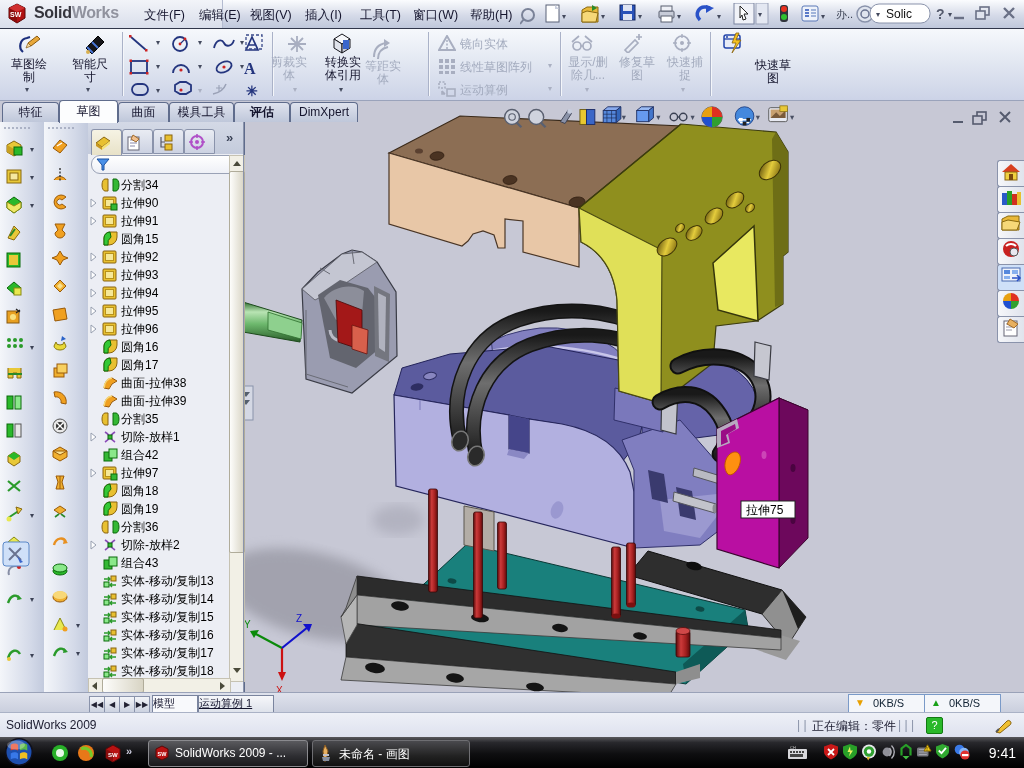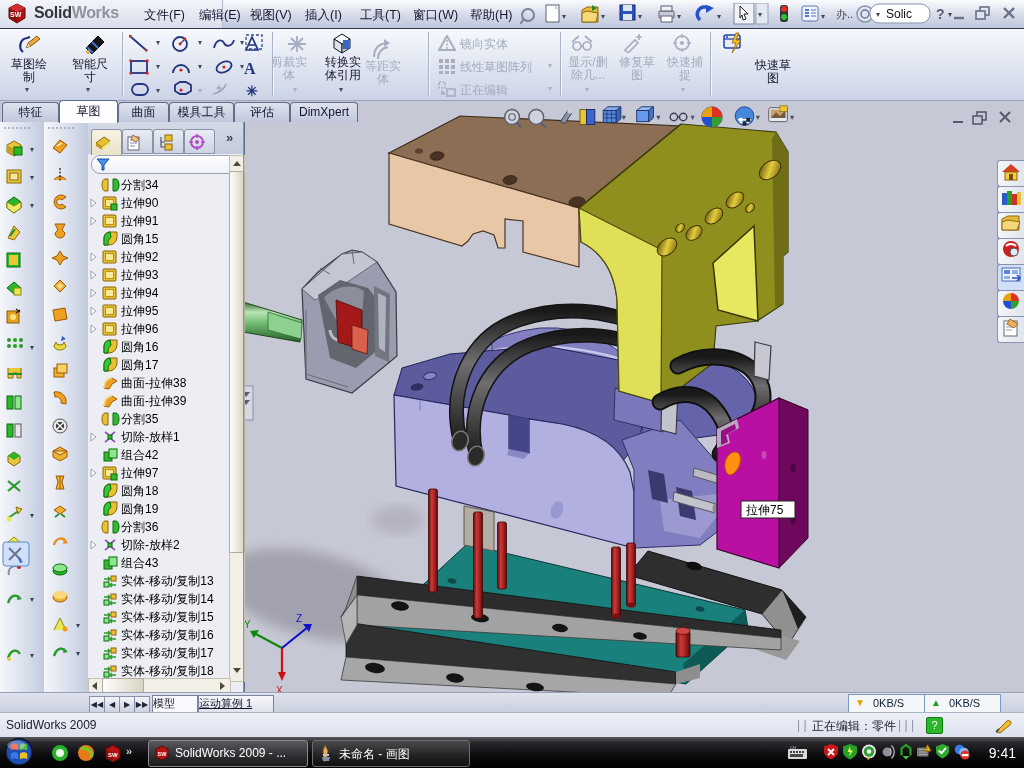--- a/index.html
+++ b/index.html
@@ -485,21 +485,21 @@
     </svg>
  <div class="btxt gtxt" style="left:460px;top:32px;width:88px;text-align:left;">线性草图阵列</div>
  <div class="gdd" style="left:548px;top:32px;">▾</div>
  <svg class="abs" style="left:438px;top:52px" width="18" height="16" viewBox="0 0 18 16">
       <g fill="none" stroke="#a8aec0" stroke-width="1.6">
         <rect x="1" y="1" width="6" height="6" stroke-dasharray="2 1.5"></rect>
         <rect x="9" y="8" width="8" height="7"></rect>
         <path d="M4,10 l3,3 m-3,-3 v3 h3"></path>
       </g>
     </svg>
- <div class="btxt gtxt" style="left:460px;top:55px;width:64px;text-align:left;">正在编辑</div>
+ <div class="btxt gtxt" style="left:460px;top:55px;width:64px;text-align:left;">运动算例</div>
  <div class="gdd" style="left:548px;top:55px;">▾</div>
  <div class="vsep" style="left:560px;top:3px;height:64px;"></div>
 
  <svg class="abs" style="left:570px;top:4px" width="24" height="20" viewBox="0 0 24 20">
       <g stroke="#a8aec0" stroke-width="1.7" fill="none">
         <circle cx="7" cy="13" r="4"></circle>
         <circle cx="17" cy="13" r="4"></circle>
         <path d="M11,13 h2 M2,9 L9,3 M22,9 L15,3"></path>
       </g>
     </svg>
@@ -524,21 +524,21 @@
       <circle cx="5" cy="6" r="1" fill="#2244aa"></circle>
       <path d="M14,2 L10,12 h4 L10,22 L19,9 h-5 L17,2 Z" fill="#f4c020" stroke="#8a6510" stroke-width="0.8"></path>
     </svg>
  <div class="btxt" style="left:712px;top:30px;width:50px;margin-left:36px;">快速草<br>图</div>
 </div>
 <div id="tabstrip" class="abs">
  <div class="ctab" style="left:2px;width:55px;">特征</div>
  <div class="ctab act" style="left:59px;width:57px;">草图</div>
  <div class="ctab" style="left:118px;width:49px;">曲面</div>
  <div class="ctab" style="left:169px;width:63px;">模具工具</div>
- <div class="ctab" style="left:234px;width:54px;">评估</div>
+ <div class="ctab" style="left:234px;width:54px;font-weight:bold;">评估</div>
  <div class="ctab" style="left:290px;width:66px;">DimXpert</div>
 </div>
 
 <div id="ltb1" class="ltb abs" style="left:0;">
 <svg width="44" height="570" viewBox="0 0 44 570">
 <path d="M4,6 h28" stroke="#9aa2b8" stroke-width="1.5" stroke-dasharray="2 2"></path>
 <g id="c1icons">
 <g transform="translate(6,18)">
           <polygon points="1,5 8,1 15,5 15,12 8,16 1,12" fill="#e8c838" stroke="#8a6a10"></polygon>
           <polygon points="1,5 8,9 8,16 1,12" fill="#c8a020"></polygon>

